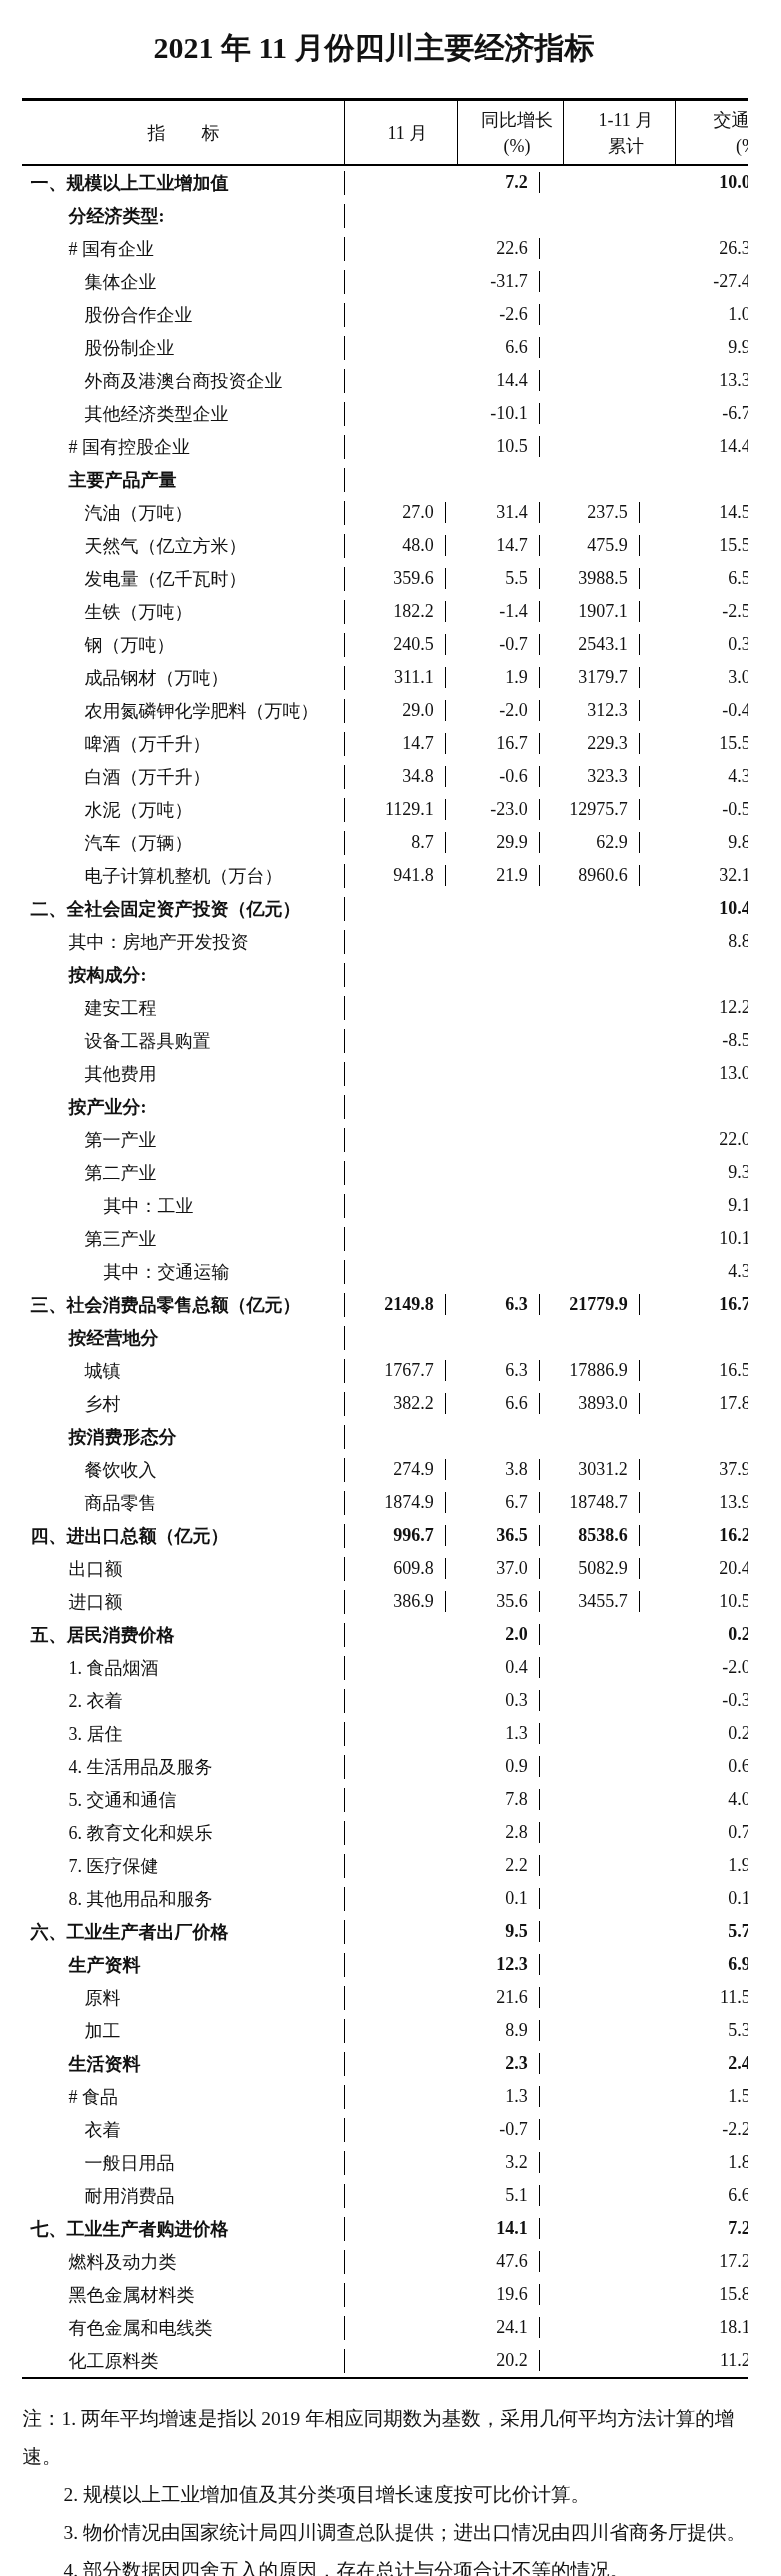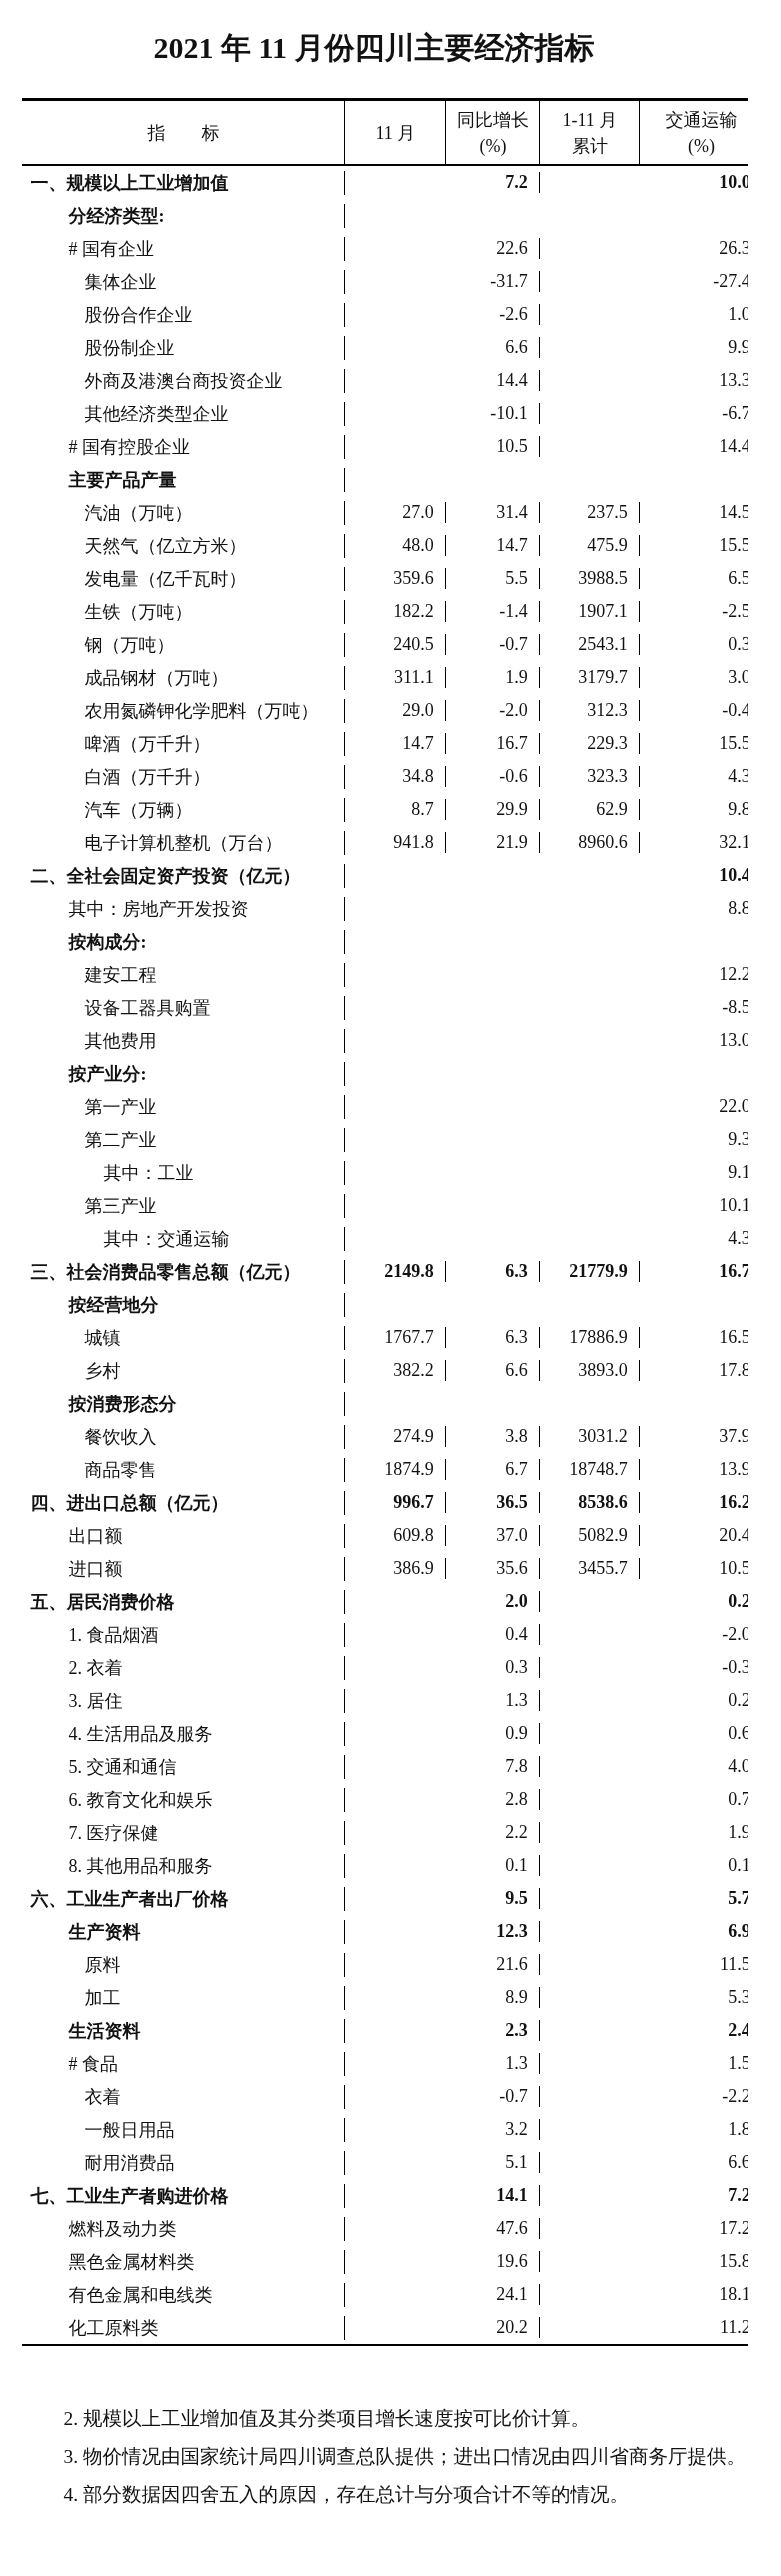--- a/index.html
+++ b/index.html
@@ -25,20 +25,21 @@
     width: 740px;
     border-top: 3.6px solid #000;
     border-bottom: 2.9px solid #000;
     font-size: 18px;
   }
 
   .thead {
     display: flex;
     height: 63px;
     border-bottom: 2.2px solid #000;
+    gap: 12px;
   }
   .hcell {
     display: flex; flex-direction: column;
     align-items: center; justify-content: center;
     line-height: 26px;
     white-space: nowrap;
   }
 
   .cell { box-sizing: border-box; flex: 0 0 auto; }
   .c1 { width: 323px; }
@@ -240,20 +241,27 @@
   </div>
 
   <div class="row">
     <div class="cell c1 vline label" style="padding-left: 62px;">白酒（万千升）</div>
     <div class="cell c2 vline num">34.8</div>
     <div class="cell c3 vline num">-0.6</div>
     <div class="cell c4 vline num">323.3</div>
     <div class="cell c5 num">4.3</div>
   </div>
 
+  <div class="row">
+    <div class="cell c1 vline label" style="padding-left: 62px;">水泥（万吨）</div>
+    <div class="cell c2 vline num">1129.1</div>
+    <div class="cell c3 vline num">-23.0</div>
+    <div class="cell c4 vline num">12975.7</div>
+    <div class="cell c5 num">-0.5</div>
+  </div>
 
   <div class="row">
     <div class="cell c1 vline label" style="padding-left: 62px;">汽车（万辆）</div>
     <div class="cell c2 vline num">8.7</div>
     <div class="cell c3 vline num">29.9</div>
     <div class="cell c4 vline num">62.9</div>
     <div class="cell c5 num">9.8</div>
   </div>
 
   <div class="row">
@@ -621,19 +629,20 @@
     <div class="cell c1 vline label" style="padding-left: 46px;">化工原料类</div>
     <div class="cell c2 vline num"></div>
     <div class="cell c3 vline num">20.2</div>
     <div class="cell c4 vline num"></div>
     <div class="cell c5 num">11.2</div>
   </div>
 </div>
   </div>
 
   <div class="notes">
+    <div class="note-first">注：1. 两年平均增速是指以 2019 年相应同期数为基数，采用几何平均方法计算的增速。</div>
     <div class="note-rest">2. 规模以上工业增加值及其分类项目增长速度按可比价计算。</div>
     <div class="note-rest">3. 物价情况由国家统计局四川调查总队提供；进出口情况由四川省商务厅提供。</div>
     <div class="note-rest">4. 部分数据因四舍五入的原因，存在总计与分项合计不等的情况。</div>
   </div>
 
 </div>
 
 
 </body></html>

